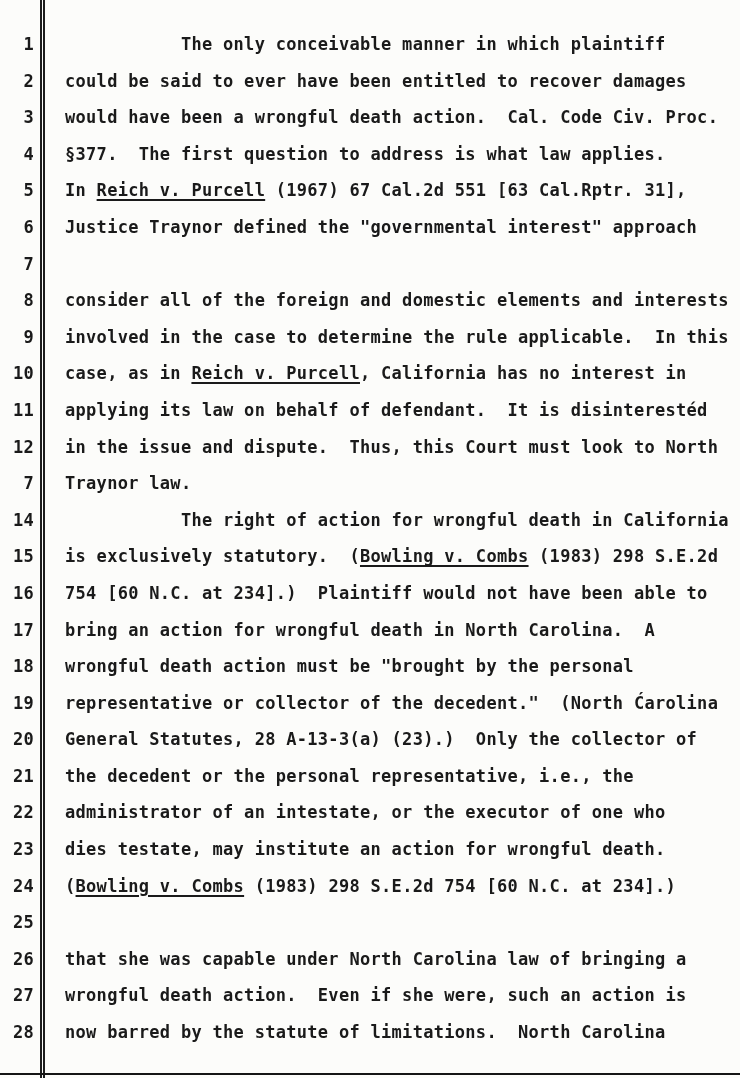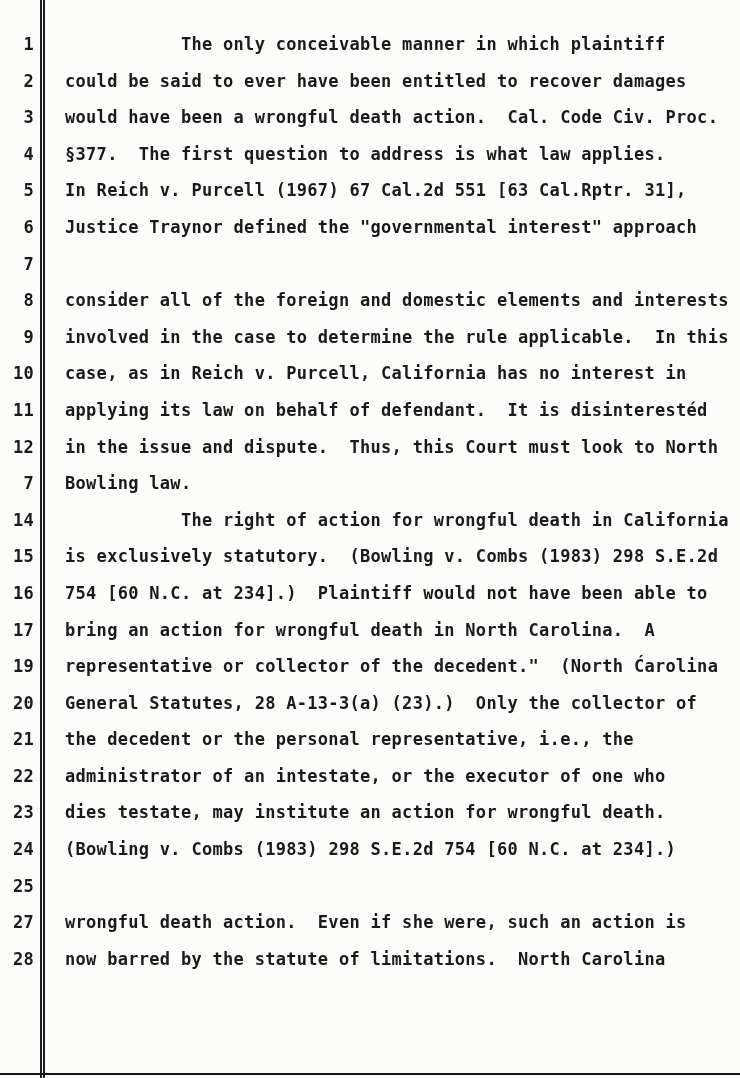--- a/index.html
+++ b/index.html
@@ -51,20 +51,21 @@
     flex: 0 0 34px;
     width: 34px;
     text-align: right;
     white-space: pre;
   }
   .line-text {
     margin-left: 31px;
     white-space: pre;
   }
   .line-text .u {
+    text-decoration: underline;
     text-underline-offset: 3px;
     text-decoration-thickness: 1.5px;
   }
 </style>
 </head>
 <body>
 
 <div class="page">
   <div class="vrule"></div>
   <div class="content">
@@ -110,37 +111,41 @@
       <div class="line-row">
         <span class="line-num">11</span>
         <span class="line-text"><span>applying its law on behalf of defendant.  It is disinterestéd</span></span>
       </div>
       <div class="line-row">
         <span class="line-num">12</span>
         <span class="line-text"><span>in the issue and dispute.  Thus, this Court must look to North</span></span>
       </div>
       <div class="line-row">
         <span class="line-num">7</span>
-        <span class="line-text"><span>Bowling law.</span></span>
+        <span class="line-text"><span>Traynor law.</span></span>
       </div>
       <div class="line-row">
         <span class="line-num">14</span>
         <span class="line-text"><span>           The right of action for wrongful death in California</span></span>
       </div>
       <div class="line-row">
         <span class="line-num">15</span>
         <span class="line-text"><span>is exclusively statutory.  (</span><span class="u">Bowling v. Combs</span><span> (1983) 298 S.E.2d</span></span>
       </div>
       <div class="line-row">
         <span class="line-num">16</span>
         <span class="line-text"><span>754 [60 N.C. at 234].)  Plaintiff would not have been able to</span></span>
       </div>
       <div class="line-row">
         <span class="line-num">17</span>
         <span class="line-text"><span>bring an action for wrongful death in North Carolina.  A</span></span>
+      </div>
+      <div class="line-row">
+        <span class="line-num">18</span>
+        <span class="line-text"><span>wrongful death action must be "brought by the personal</span></span>
       </div>
       <div class="line-row">
         <span class="line-num">19</span>
         <span class="line-text"><span>representative or collector of the decedent."  (North Ćarolina</span></span>
       </div>
       <div class="line-row">
         <span class="line-num">20</span>
         <span class="line-text"><span>General Statutes, 28 A-13-3(a) (23).)  Only the collector of</span></span>
       </div>
       <div class="line-row">
@@ -156,20 +161,24 @@
         <span class="line-text"><span>dies testate, may institute an action for wrongful death.</span></span>
       </div>
       <div class="line-row">
         <span class="line-num">24</span>
         <span class="line-text"><span>(</span><span class="u">Bowling v. Combs</span><span> (1983) 298 S.E.2d 754 [60 N.C. at 234].)</span></span>
       </div>
       <div class="line-row">
         <span class="line-num">25</span>
       </div>
       <div class="line-row">
+        <span class="line-num">26</span>
+        <span class="line-text"><span>that she was capable under North Carolina law of bringing a</span></span>
+      </div>
+      <div class="line-row">
         <span class="line-num">27</span>
         <span class="line-text"><span>wrongful death action.  Even if she were, such an action is</span></span>
       </div>
       <div class="line-row">
         <span class="line-num">28</span>
         <span class="line-text"><span>now barred by the statute of limitations.  North Carolina</span></span>
       </div>
     </div>
   <div class="bottom-rule"></div>
 </div>

